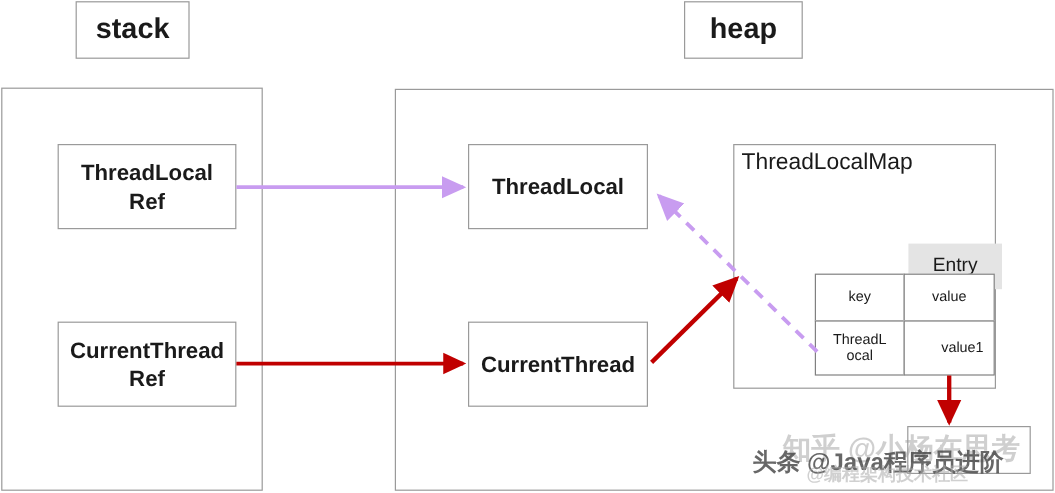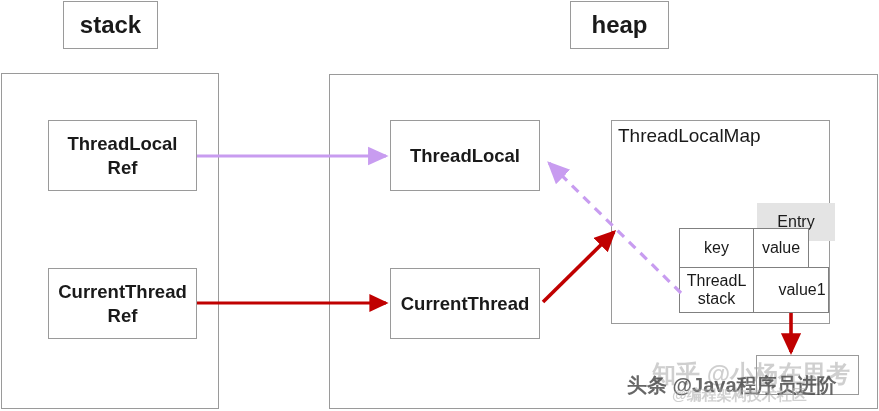--- a/index.html
+++ b/index.html
@@ -89,27 +89,27 @@
   }
   .cell {
     position: absolute;
     box-sizing: border-box;
     border: 1px solid #808080;
     background: #ffffff;
     display: flex;
     align-items: center;
     justify-content: center;
     text-align: center;
-    font-size: 16px;
+    font-size: 12px;
     line-height: 1.12;
     color: #1a1a1a;
     white-space: pre-line;
   }
   #cell-key    { left: 679px; top: 228px; width: 75px; height: 40px; }
-  #cell-value  { left: 753px; top: 228px; width: 56px; height: 40px; }
+  #cell-value  { left: 753px; top: 228px; width: 76px; height: 40px; }
   #cell-key-v  { left: 679px; top: 267px; width: 75px; height: 46px; }
   #cell-val-v  { left: 753px; top: 267px; width: 76px; height: 46px; padding-left: 22px; }
 
   
   #bottom-box {
     left: 756px;
     top: 355px;
     width: 103px;
     height: 40px;
   }
@@ -179,21 +179,21 @@
     <div id="threadlocalmap-title">ThreadLocalMap</div>
   </div>
 
   <div id="entry-header">Entry</div>
 
   <div class="cell" id="cell-key">key</div>
 
   <div class="cell" id="cell-value">value</div>
 
   <div class="cell" id="cell-key-v">ThreadL
-stack</div>
+ocal</div>
 
   <div class="cell" id="cell-val-v">value1</div>
 
   <div class="box" id="bottom-box"></div>
 
   <svg id="arrows" viewBox="0 0 879 411" xmlns="http://www.w3.org/2000/svg">
     <defs>
       <marker id="arrow-purple" markerWidth="7" markerHeight="7" refX="5.6" refY="3.1" orient="auto" markerUnits="strokeWidth">
         <path d="M0,0.2 L6.4,3.1 L0,6.0 z" fill="#c89cf0"></path>
       </marker>

